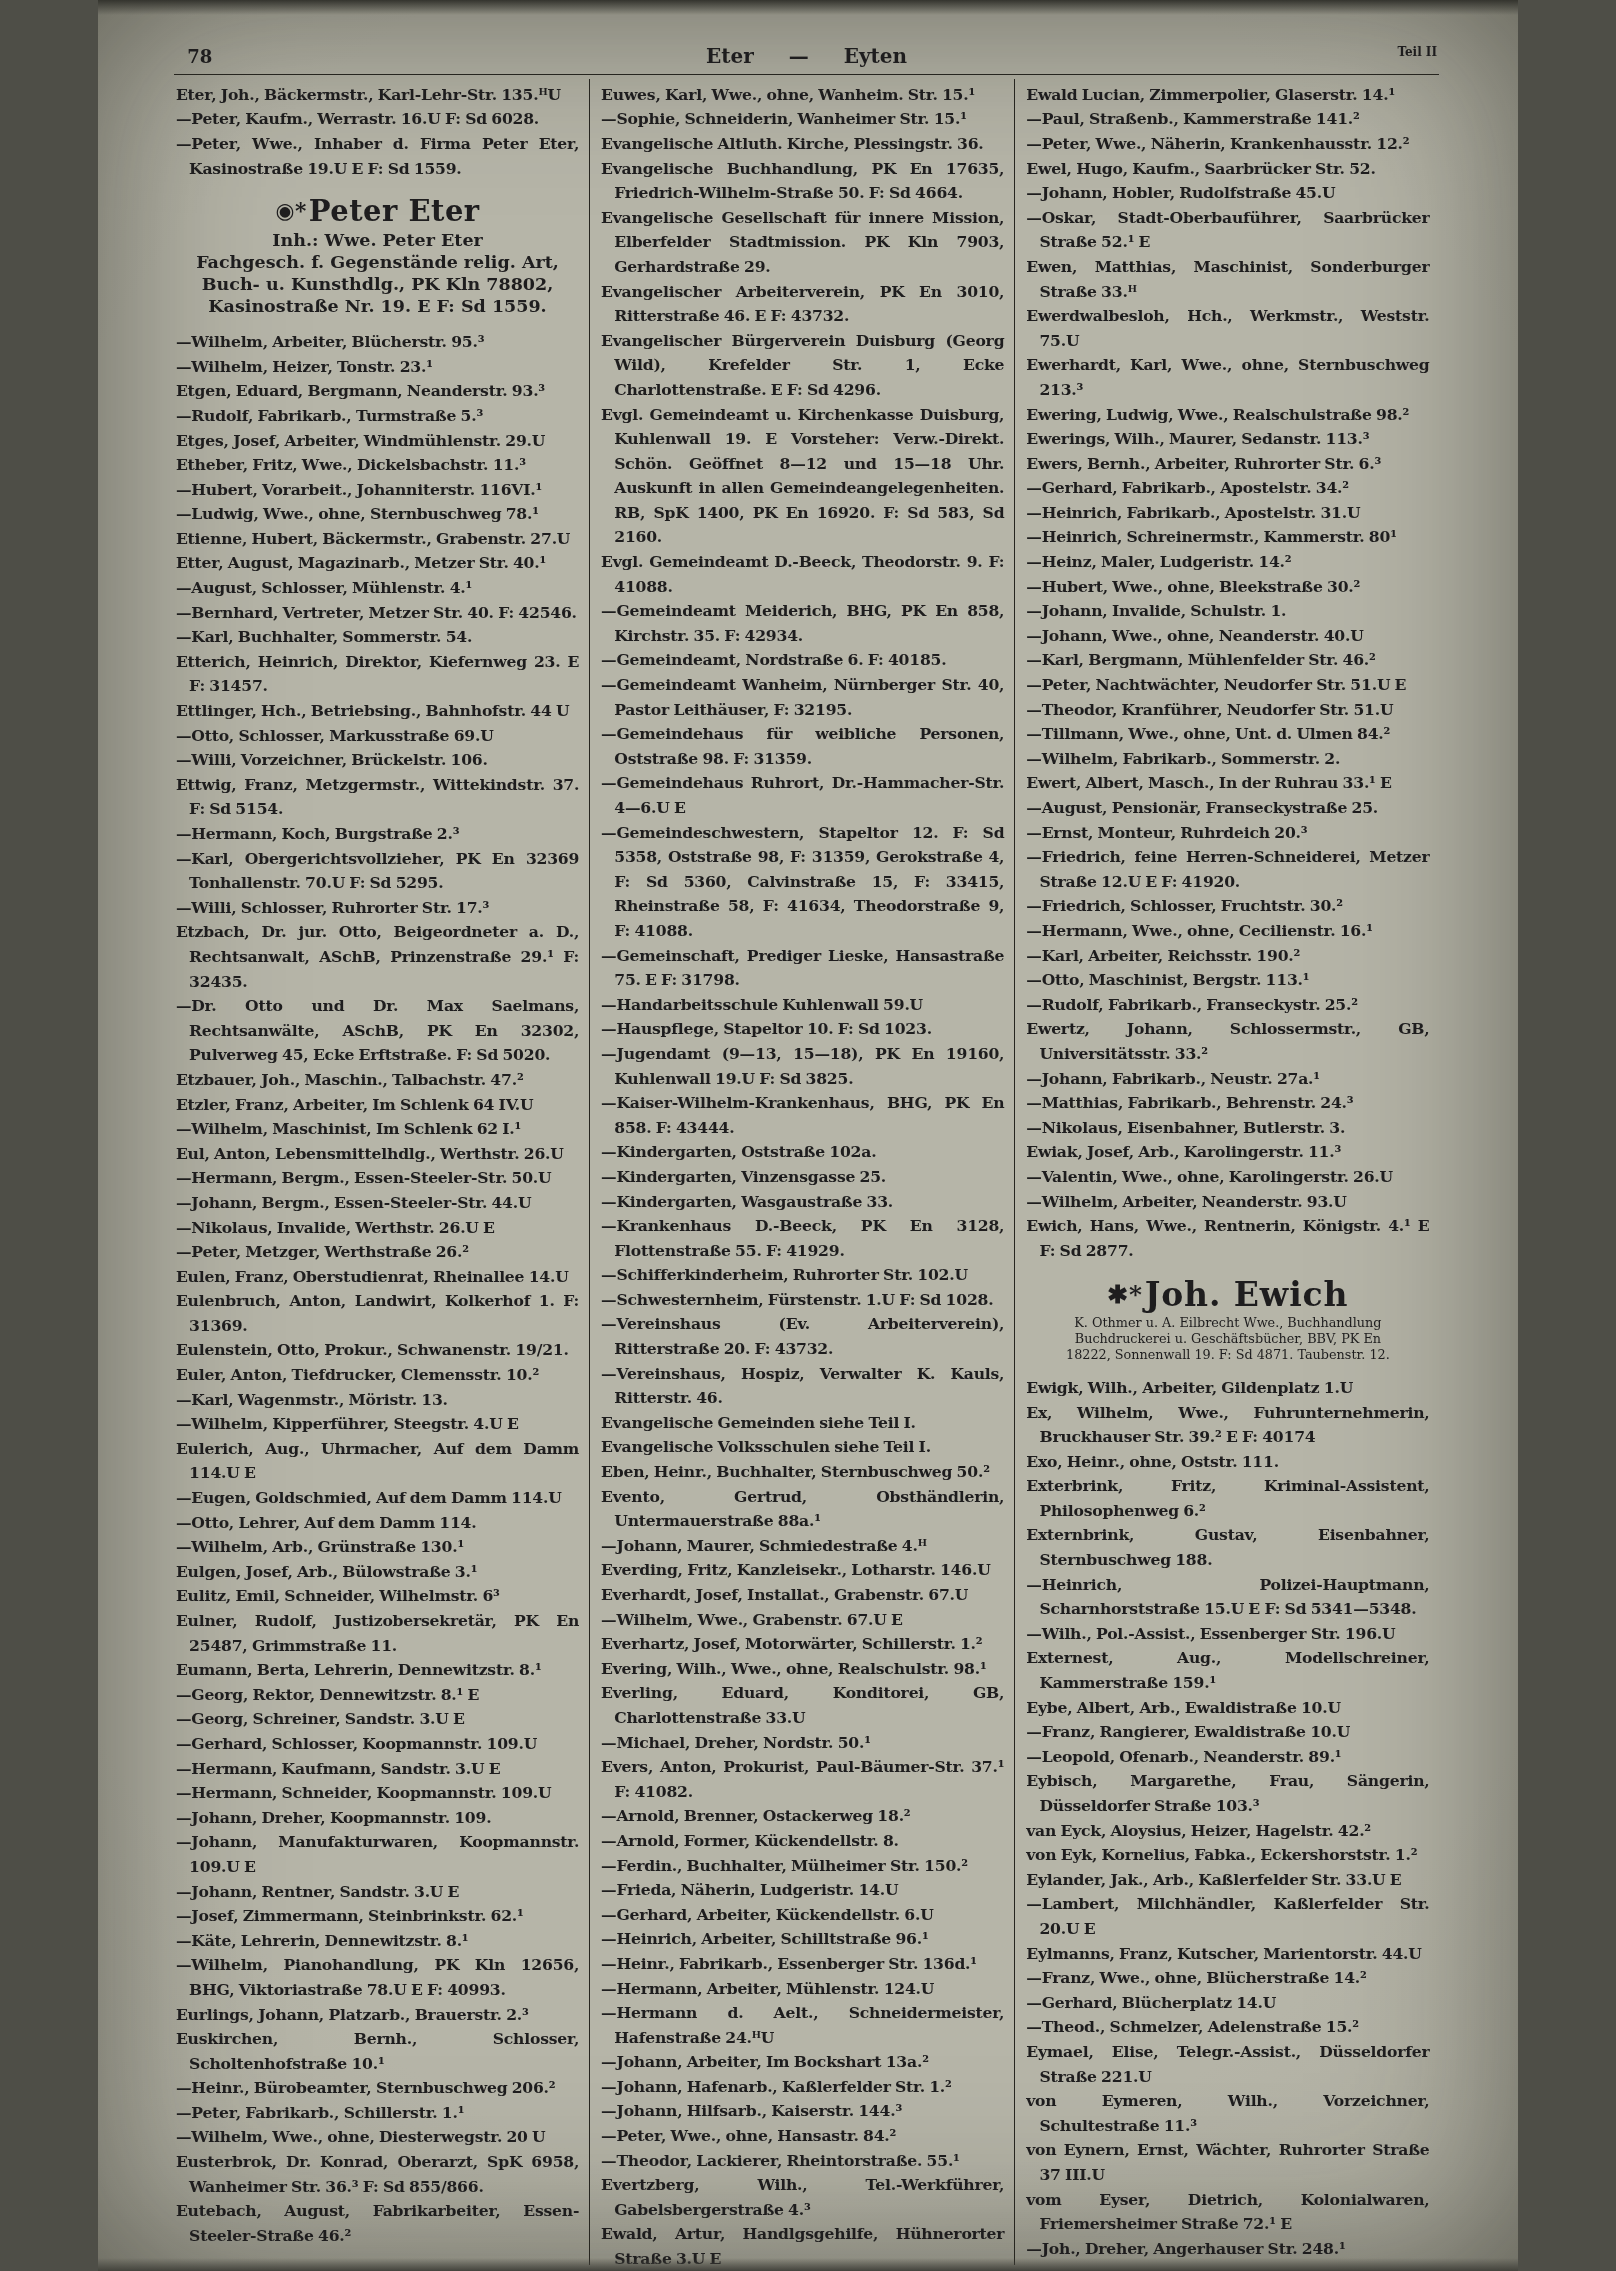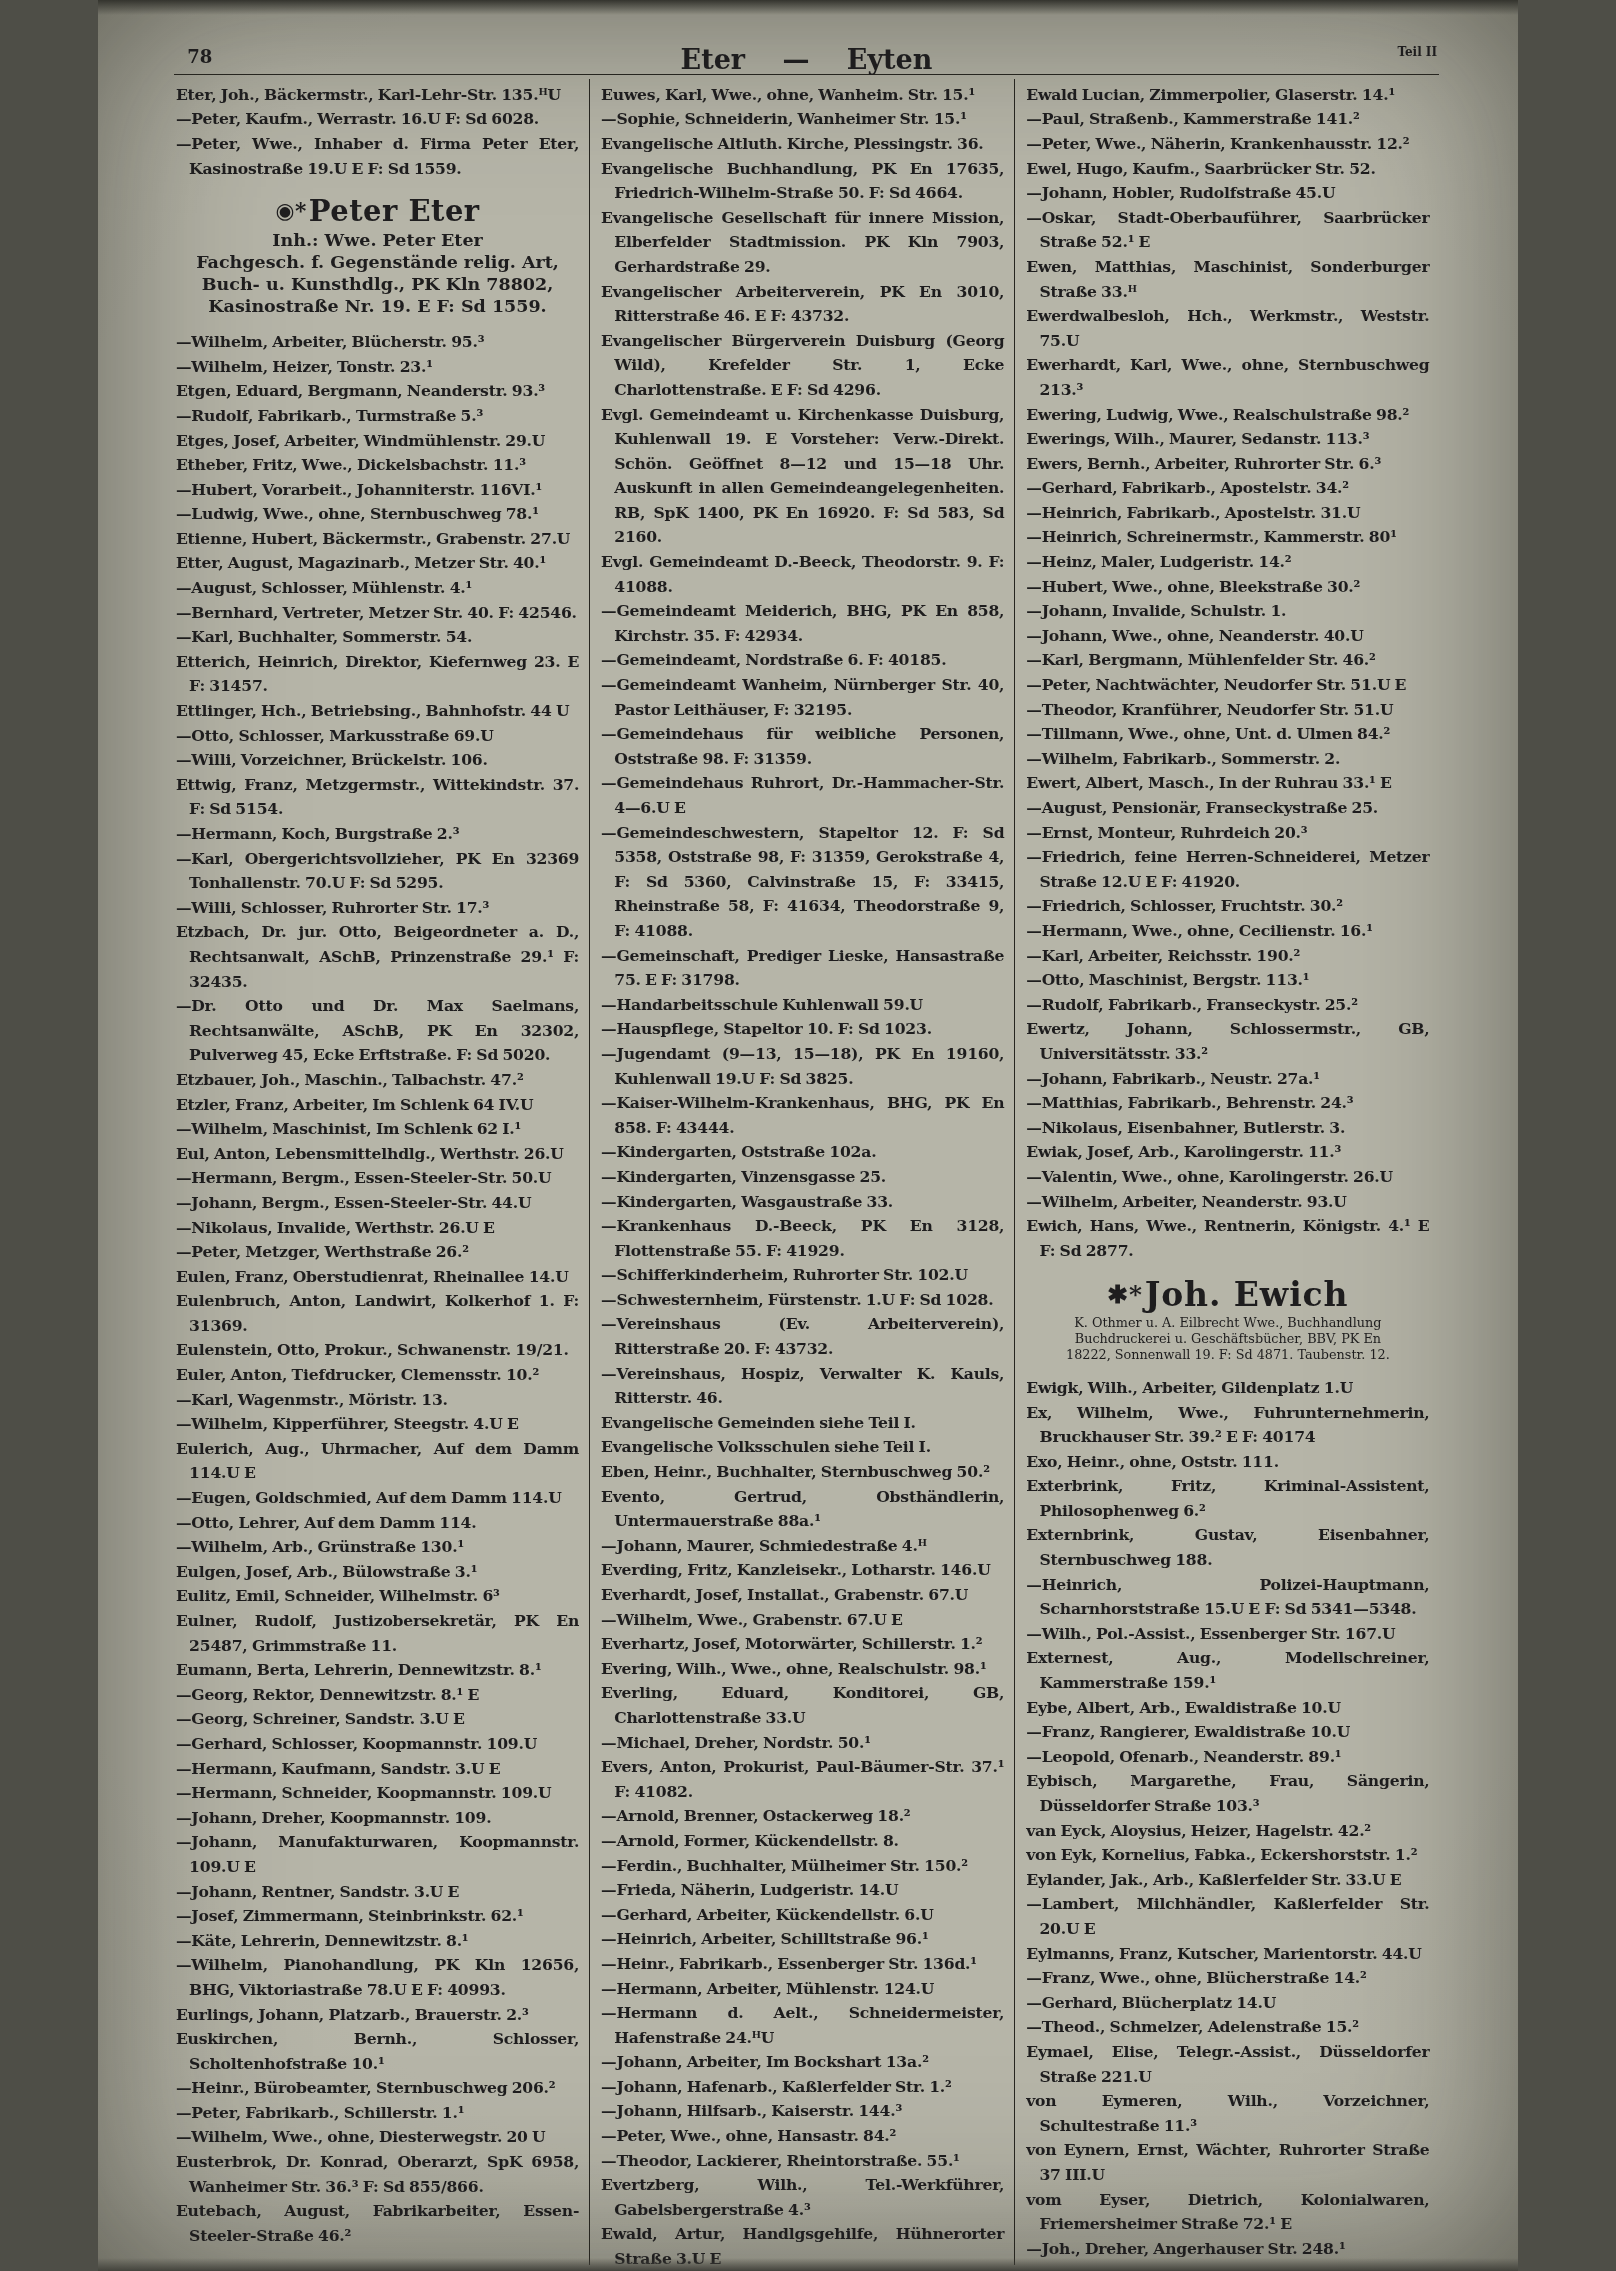--- a/index.html
+++ b/index.html
@@ -17,21 +17,21 @@
   }
   .page::after{
     content:"";position:absolute;left:0;bottom:0;right:0;height:13.2px;
     background:linear-gradient(rgba(52,52,46,0), #43433c);pointer-events:none;
   }
   .header{
     position:absolute;top:44px;left:76px;right:79px;height:30px;
     border-bottom:1.9px solid #26251f;font-weight:bold;
   }
   .page-num{position:absolute;left:13.2px;top:1.9px;font-size:18px;}
-  .header-center{position:absolute;left:0;right:0;top:0;text-align:center;font-size:27px;word-spacing:28px;}
+  .header-center{position:absolute;left:0;right:0;top:0;text-align:center;font-size:20px;word-spacing:28px;}
   .header-right{position:absolute;right:1.9px;top:0.9px;font-size:12px;}
   .columns{
     position:absolute;top:79px;left:76px;right:79px;bottom:5.7px;
     display:flex;align-items:stretch;
   }
   .column{flex:1 1 0;padding:3.8px 9.5px 0 11.4px;overflow:hidden;}
   .column:first-child{padding-left:1.9px;}
   .column + .column{border-left:1.9px solid #26251f;}
   .entry{
     font-size:15.6px;line-height:24.6px;font-weight:bold;
@@ -238,21 +238,21 @@
           <div class="ad-line">K. Othmer u. A. Eilbrecht Wwe., Buchhandlung</div>
           <div class="ad-line">Buchdruckerei u. Geschäftsbücher, BBV, PK En</div>
           <div class="ad-line">18222, Sonnenwall 19. F: Sd 4871. Taubenstr. 12.</div>
         </div>
         <div class="entry">Ewigk, Wilh., Arbeiter, Gildenplatz 1.U</div>
         <div class="entry">Ex, Wilhelm, Wwe., Fuhrunternehmerin, Bruckhauser Str. 39.² E F: 40174</div>
         <div class="entry">Exo, Heinr., ohne, Oststr. 111.</div>
         <div class="entry">Exterbrink, Fritz, Kriminal-Assistent, Philosophenweg 6.²</div>
         <div class="entry">Externbrink, Gustav, Eisenbahner, Sternbuschweg 188.</div>
         <div class="entry">—Heinrich, Polizei-Hauptmann, Scharnhorststraße 15.U E F: Sd 5341—5348.</div>
-        <div class="entry">—Wilh., Pol.-Assist., Essenberger Str. 167.U</div>
+        <div class="entry">—Wilh., Pol.-Assist., Essenberger Str. 196.U</div>
         <div class="entry">Externest, Aug., Modellschreiner, Kammerstraße 159.¹</div>
         <div class="entry">Eybe, Albert, Arb., Ewaldistraße 10.U</div>
         <div class="entry">—Franz, Rangierer, Ewaldistraße 10.U</div>
         <div class="entry">—Leopold, Ofenarb., Neanderstr. 89.¹</div>
         <div class="entry">Eybisch, Margarethe, Frau, Sängerin, Düsseldorfer Straße 103.³</div>
         <div class="entry">van Eyck, Aloysius, Heizer, Hagelstr. 42.²</div>
         <div class="entry">von Eyk, Kornelius, Fabka., Eckershorststr. 1.²</div>
         <div class="entry">Eylander, Jak., Arb., Kaßlerfelder Str. 33.U E</div>
         <div class="entry">—Lambert, Milchhändler, Kaßlerfelder Str. 20.U E</div>
         <div class="entry">Eylmanns, Franz, Kutscher, Marientorstr. 44.U</div>

